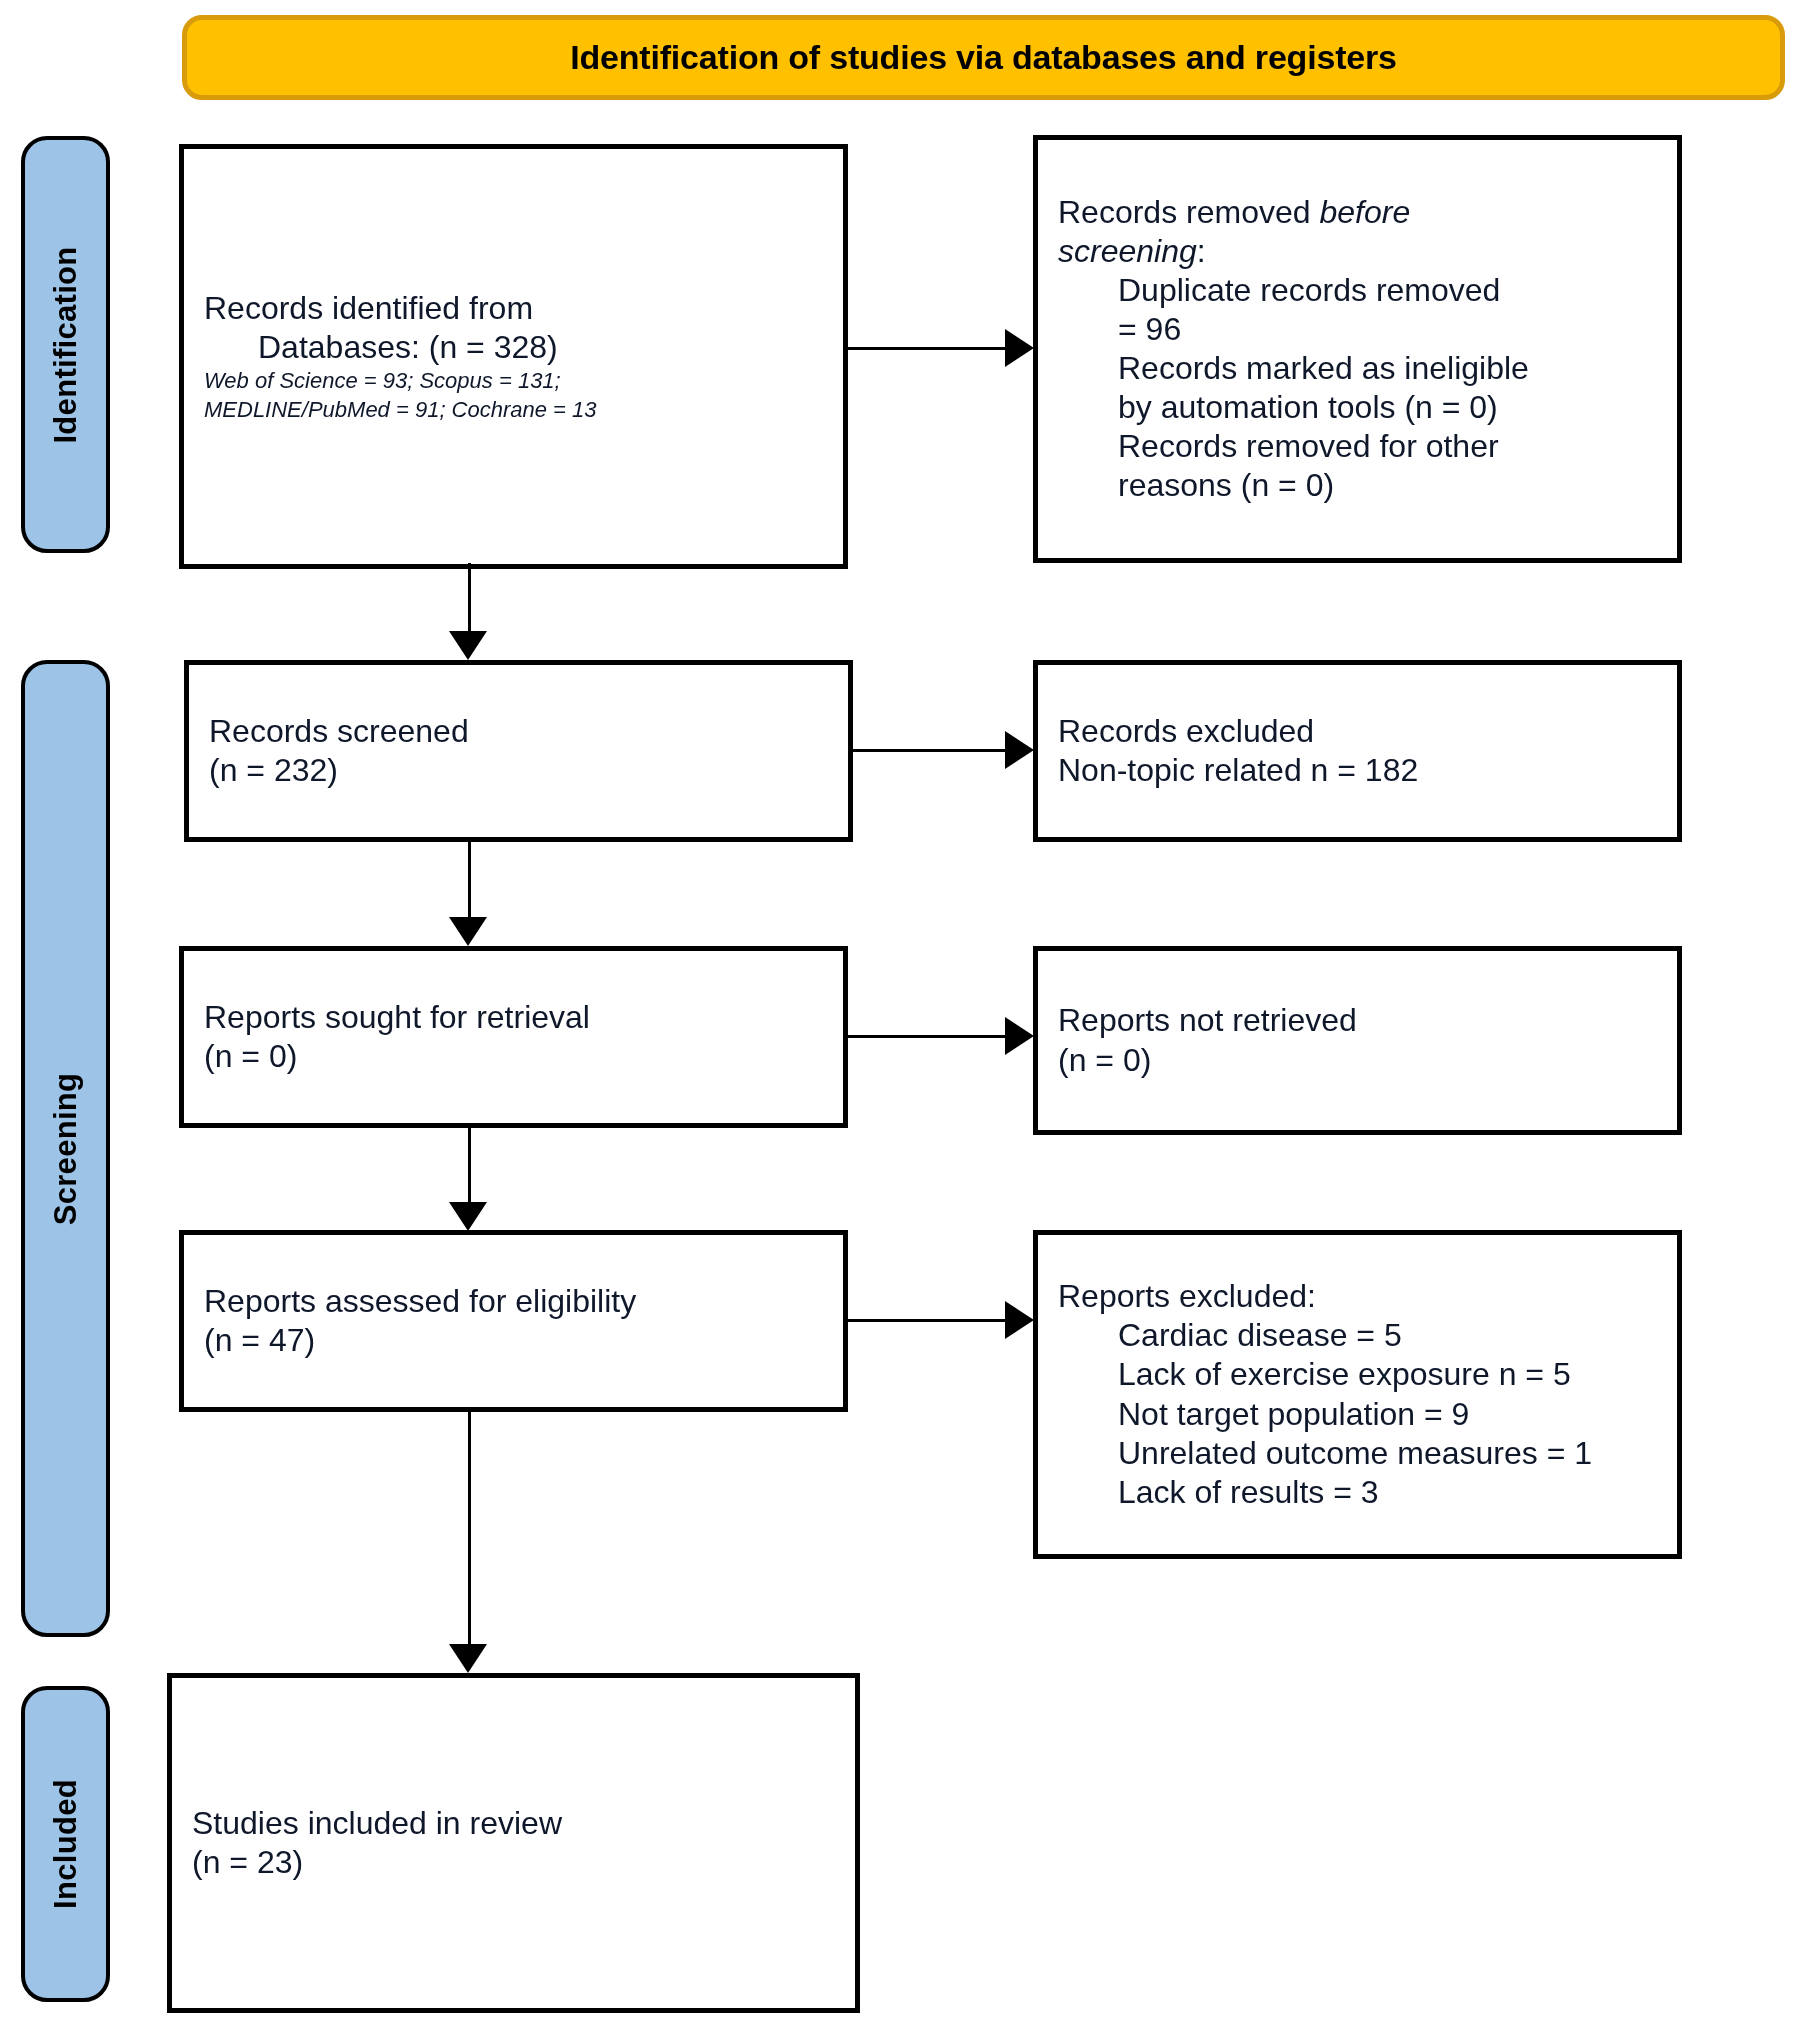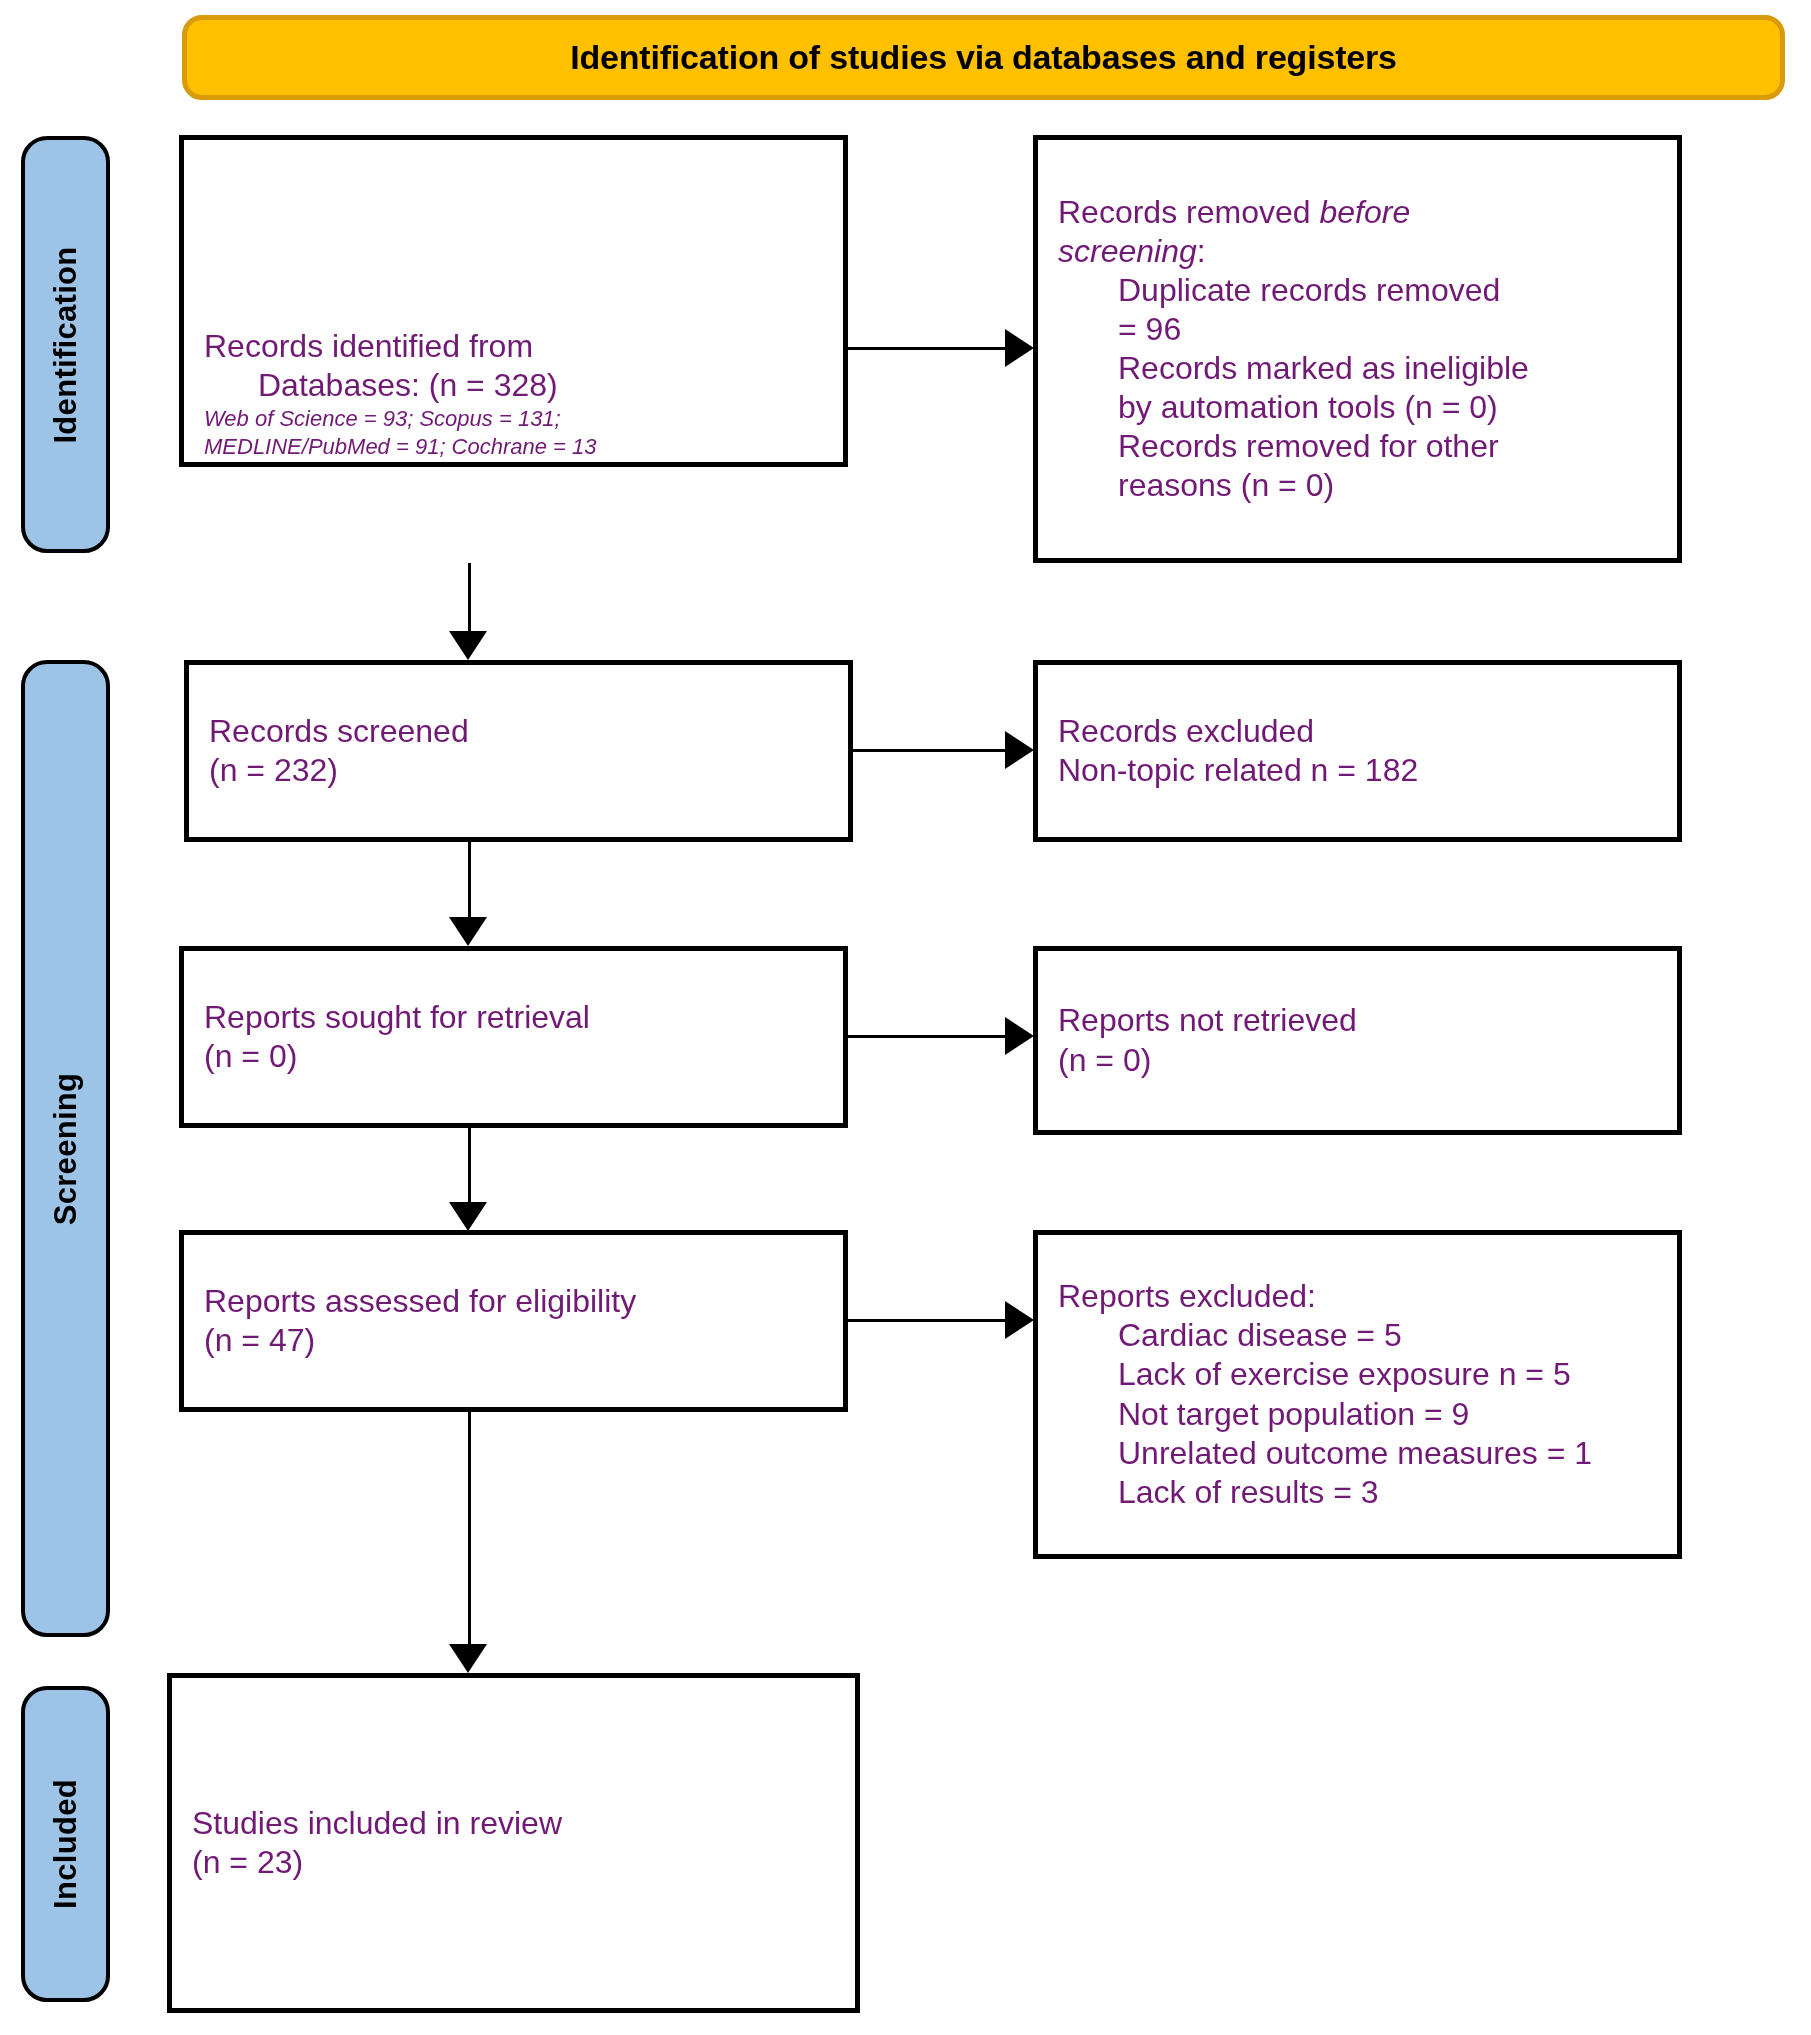--- a/index.html
+++ b/index.html
@@ -73,33 +73,33 @@
     border: 5.4px solid #000000;
     box-sizing: border-box;
     padding: 0 20px;
     display: flex;
     flex-direction: column;
     justify-content: center;
   }
   .line {
     font-size: 32px;
     line-height: 1.22;
-    color: #701a75;
+    color: #0f172a;
     white-space: pre;
   }
   .line.indent1 { padding-left: 54px; }
   .line.indent2 { padding-left: 60px; }
   .line.small {
     font-size: 22px;
     font-style: italic;
     line-height: 1.30;
   }
 
   
-  #box-identified       { left: 179px;  top: 135px;  width: 669px; height: 332px; justify-content: flex-end; }
+  #box-identified       { left: 179px;  top: 144px;  width: 669px; height: 425px; }
   #box-removed          { left: 1033px; top: 135px;  width: 649px; height: 428px; }
   #box-screened         { left: 184px;  top: 660px; width: 669px; height: 182px; }
   #box-excluded         { left: 1033px; top: 660px; width: 649px; height: 182px; }
   #box-sought           { left: 179px;  top: 946px; width: 669px; height: 182px; }
   #box-not-retrieved    { left: 1033px; top: 946px; width: 649px; height: 189px; }
   #box-assessed         { left: 179px;  top: 1230px; width: 669px; height: 182px; }
   #box-reports-excluded { left: 1033px; top: 1230px; width: 649px; height: 329px; }
   #box-included         { left: 167px;  top: 1673px; width: 693px; height: 340px; }
 
   

